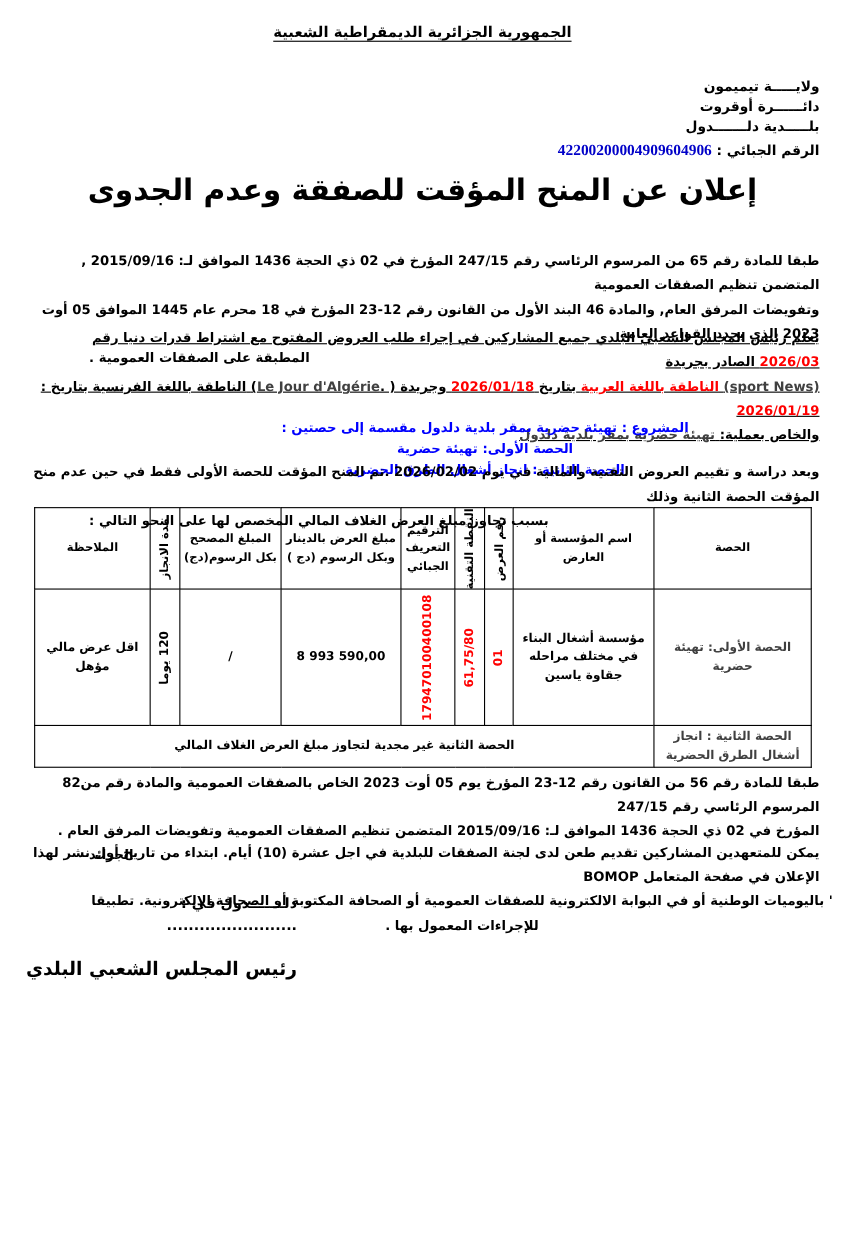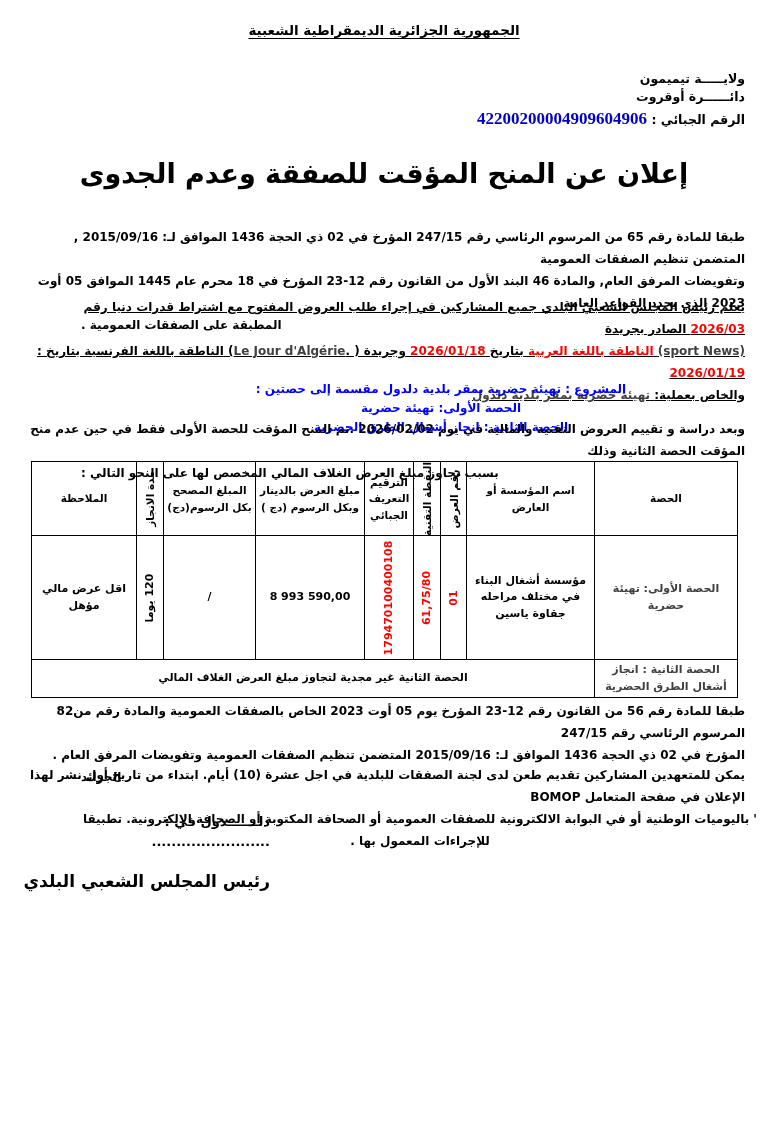--- a/index.html
+++ b/index.html
@@ -12,21 +12,21 @@
     font-weight:bold;
     color:#000;
     direction:rtl;
     overflow:hidden;
   }
   .abs{position:absolute;}
   
   .republic{top:22px;left:0;right:0;text-align:center;font-size:13.5px;text-decoration:underline;text-underline-offset:3px;}
   .authority{top:70px;right:23px;text-align:right;font-size:12.5px;line-height:18px;}
   .taxline{margin-top:4px;font-size:12.5px;}
-  .taxnum{font-family:"Liberation Serif",serif;font-size:17px;color:#0000C8;direction:ltr;unicode-bidi:embed;}
+  .taxnum{font-family:"Liberation Serif",serif;font-size:14px;color:#0000C8;direction:ltr;unicode-bidi:embed;}
   .doc-title{top:158px;left:0;right:0;text-align:center;font-size:27px;}
   
   .para{left:25px;right:23px;font-size:12px;line-height:22px;}
   .line-r{text-align:right;}
   .line-l{text-align:left;padding-left:56px;}
   .line-c{text-align:center;}
   .p-intro{top:226px;}
   .p-announce{top:296px;text-decoration:underline;}
   .p-bluelines{top:360px;line-height:19px;margin-top:20px;}
   .p-bluelines .bl{position:relative;left:56px;color:#0000FF;text-align:center;}
@@ -57,20 +57,21 @@
 </head>
 <body>
 
 <div class="page">
 
   <div class="abs republic">الجمهورية الجزائرية الديمقراطية الشعبية</div>
 
   <div class="abs authority">
     <div>ولايـــــة  تيميمون</div>
     <div>دائــــــرة أوقروت</div>
+    <div>بلـــــدية دلـــــــدول</div>
     <div class="taxline"><span>الرقم الجبائي : </span><span class="taxnum">42200200004909604906</span></div>
   </div>
 
   <div class="abs doc-title">إعلان عن المنح المؤقت للصفقة وعدم الجدوى</div>
 
   <div class="abs para p-intro">
     <div class="line-r">طبقا للمادة رقم 65 من  المرسوم الرئاسي رقم 247/15 المؤرخ في 02  ذي الحجة 1436 الموافق لـ: 2015/09/16 , المتضمن تنظيم الصفقات العمومية</div>
     <div class="line-r">وتفويضات المرفق العام,  والمادة 46 البند الأول من القانون رقم 12-23 المؤرخ في 18 محرم عام 1445 الموافق 05 أوت 2023 الذي يحدد القواعد العامة</div>
     <div class="line-l">المطبقة على الصفقات العمومية .</div>
   </div>

